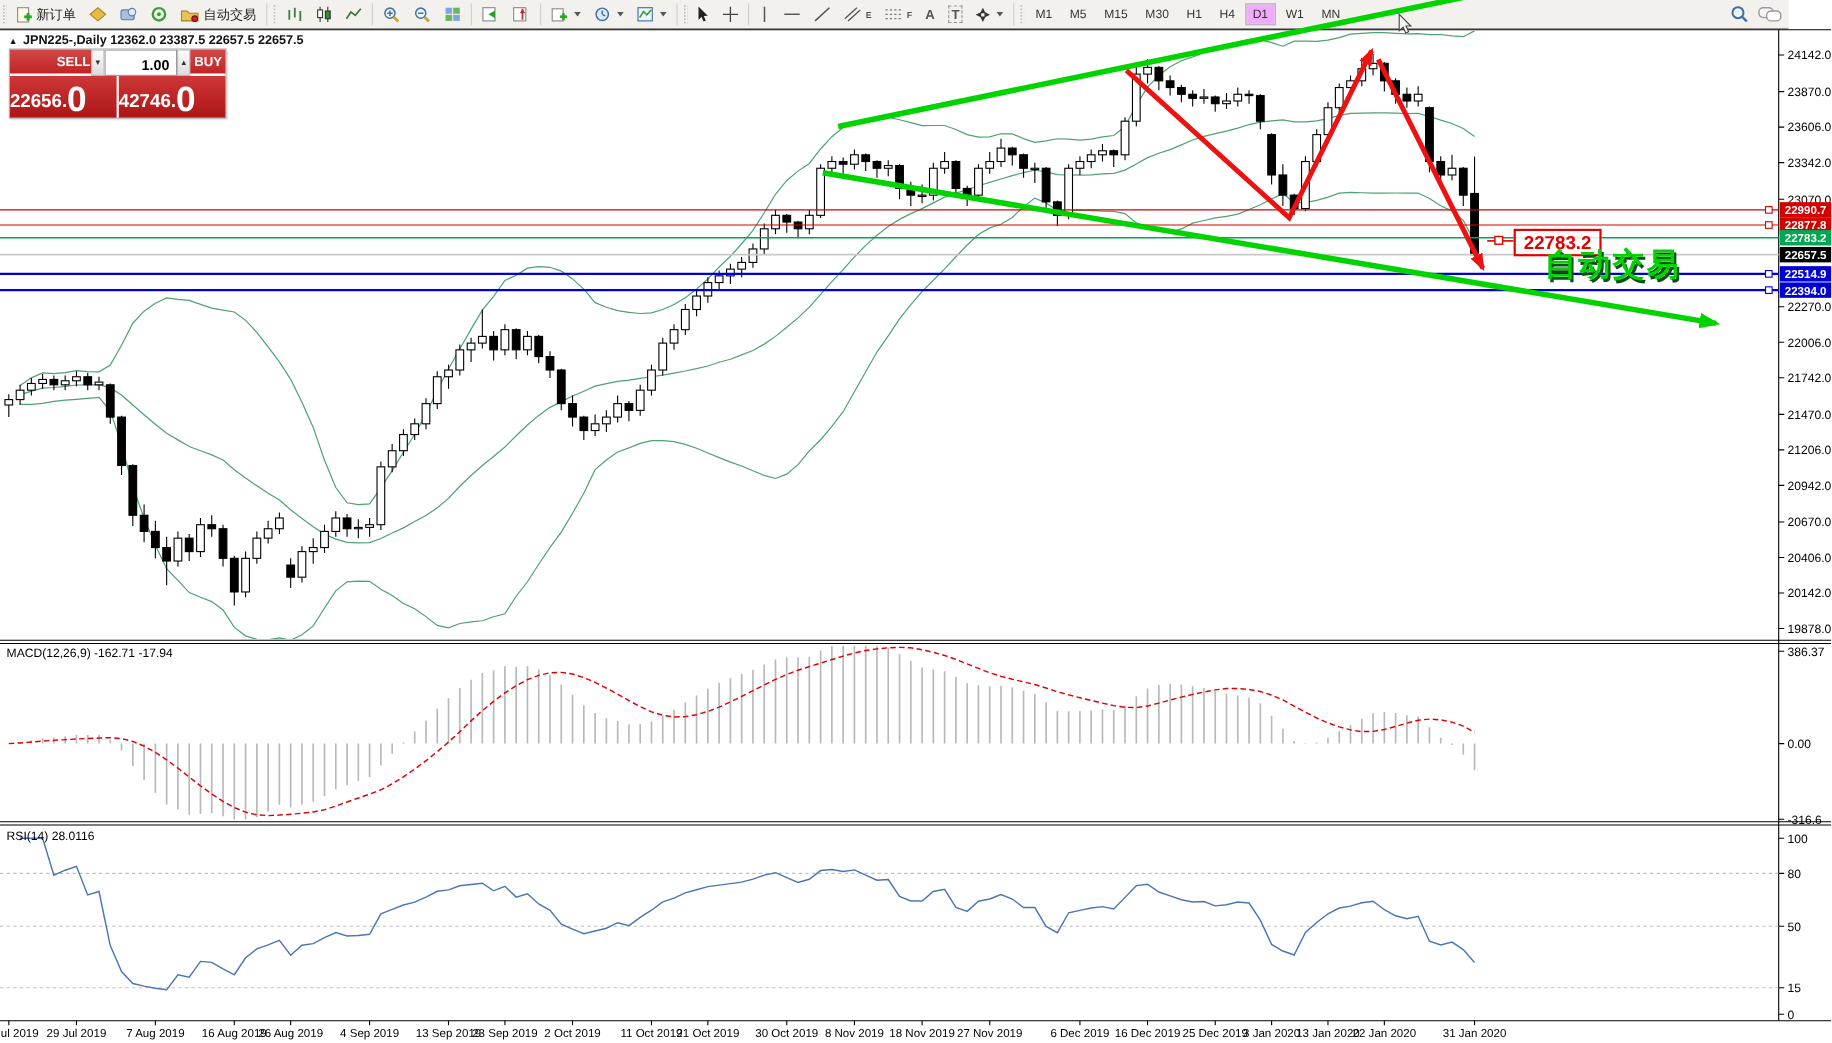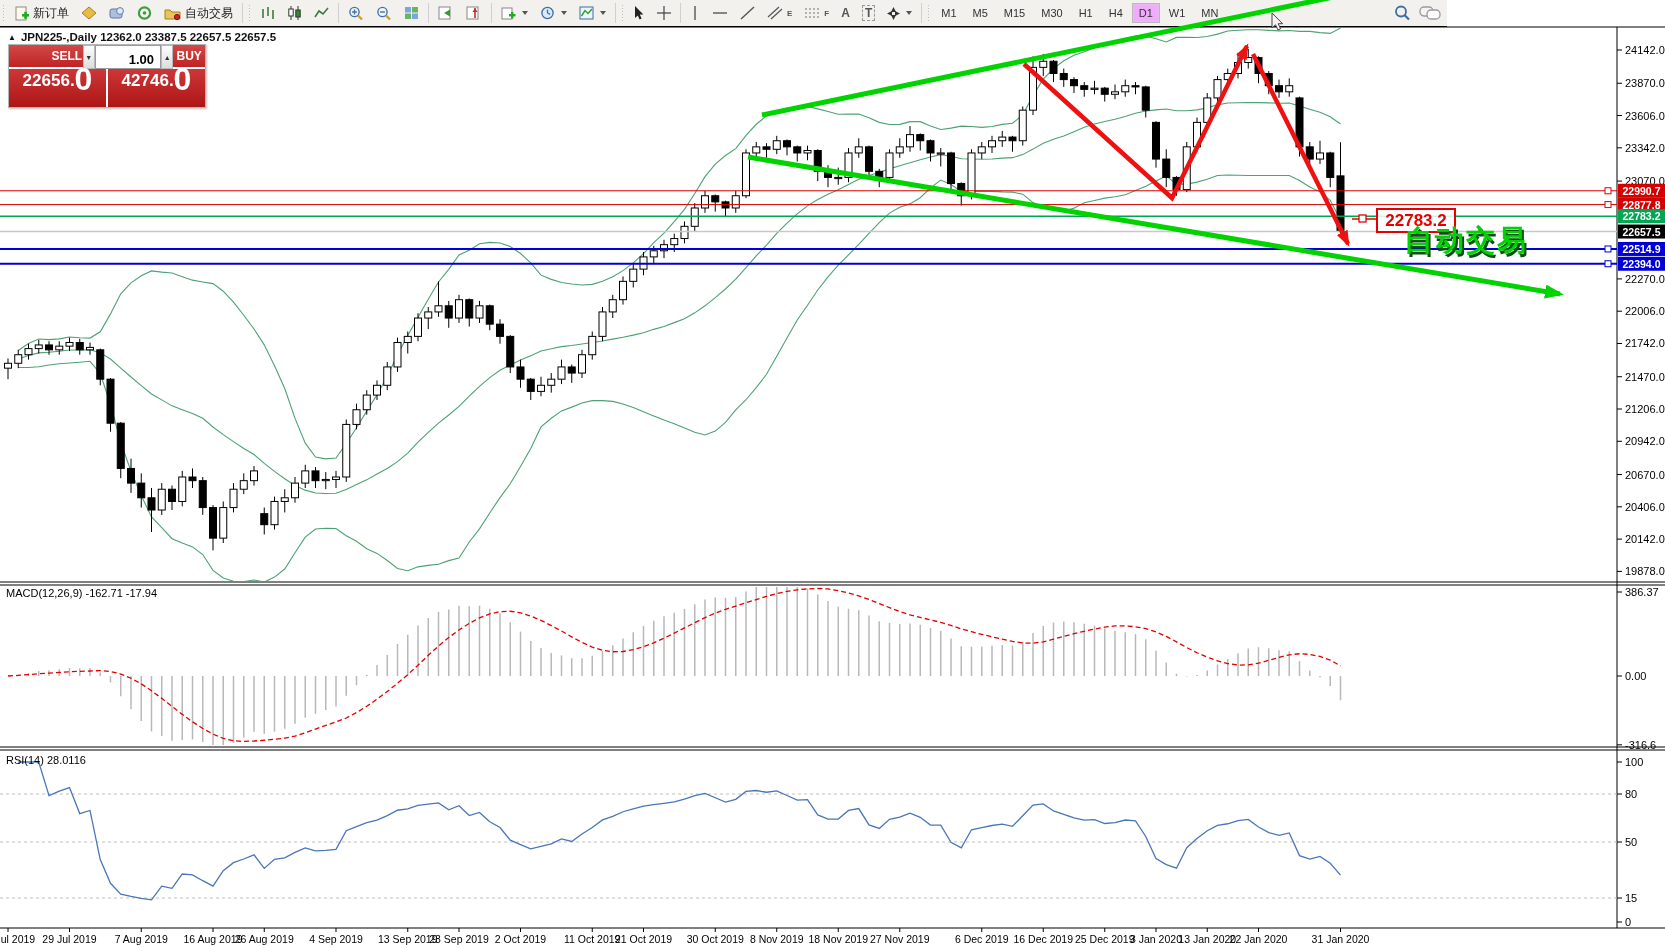--- a/index.html
+++ b/index.html
@@ -1,19 +1,19 @@
 <!DOCTYPE html>
 <html><head>
 <meta charset="utf-8">
 <style>
   html,body{margin:0;padding:0;background:#fff;font-family:"Liberation Sans",sans-serif;}
   #app{position:relative;width:1665px;height:948px;overflow:hidden;background:#fff;}
 
   
-  #toolbar{position:absolute;left:0;top:0;width:1447px;height:26px;background:#f2f1ee;
+  #toolbar{position:absolute;left:0;top:0;width:1626px;height:26px;background:#f2f1ee;
     border-bottom:1px solid #000;z-index:10;display:flex;align-items:center;font-size:12px;color:#222;}
   .grip{width:4px;height:18px;margin:0 2px;background-image:radial-gradient(#bdbdbd 40%,transparent 41%);
     background-size:3px 3px;}
   .tbtn{display:flex;align-items:center;gap:4px;padding:2px 4px;margin:0 1px;border:1px solid transparent;
     border-radius:2px;cursor:default;white-space:nowrap;}
   .tsep{width:1px;height:20px;background:#d2d0cc;margin:0 3px;}
   .caret{width:0;height:0;border-left:3px solid transparent;border-right:3px solid transparent;
     border-top:4px solid #555;margin-left:2px;}
   .tf{padding:3px 6px;margin:12px 1px;font-size:11px;color:#333;border:1px solid transparent;}
   .tf.active{background:#f0abfc;border:1px solid #b9b9b9;box-shadow:inset 0 0 2px #ddd;}
@@ -32,21 +32,21 @@
   .tp-btn{background:linear-gradient(#d24848,#c02424);color:#fff;font-weight:bold;font-size:12px;
     display:flex;align-items:center;justify-content:center;border-bottom:2px solid #fff;}
   #tp-sell{width:49px;padding-left:42px;}
   #tp-buy{width:49px;}
   .spin{width:16px;background:linear-gradient(#fdfdfd,#dcdcdc);border:1px solid #b9b9b9;display:flex;
     align-items:center;justify-content:center;font-size:7px;color:#333;}
   #tp-vol{flex:1;border:1px solid #9a9a9a;background:#fff;font-size:13px;font-weight:bold;color:#000;
     text-align:right;padding:4px 6px 0 0;width:58px;}
   #tp-row2{display:flex;height:38px;}
   .tp-price{flex:1;background:linear-gradient(#cd3737,#ae1616);color:#fff;display:flex;align-items:flex-end;
-    justify-content:center;padding-bottom:13px;}
+    justify-content:flex-start;padding-bottom:2px;}
   .tp-price:first-child{margin-right:2px;}
   .px-main{font-size:17px;font-weight:bold;line-height:26px;}
   .px-dot{font-size:17px;font-weight:bold;line-height:26px;}
   .px-pip{font-size:32px;font-weight:bold;line-height:30px;}
 
   
   #chart-svg{position:absolute;left:0;top:0;z-index:1;}
 
   
   #anno-svg{position:absolute;left:0;top:0;z-index:40;pointer-events:none;}

